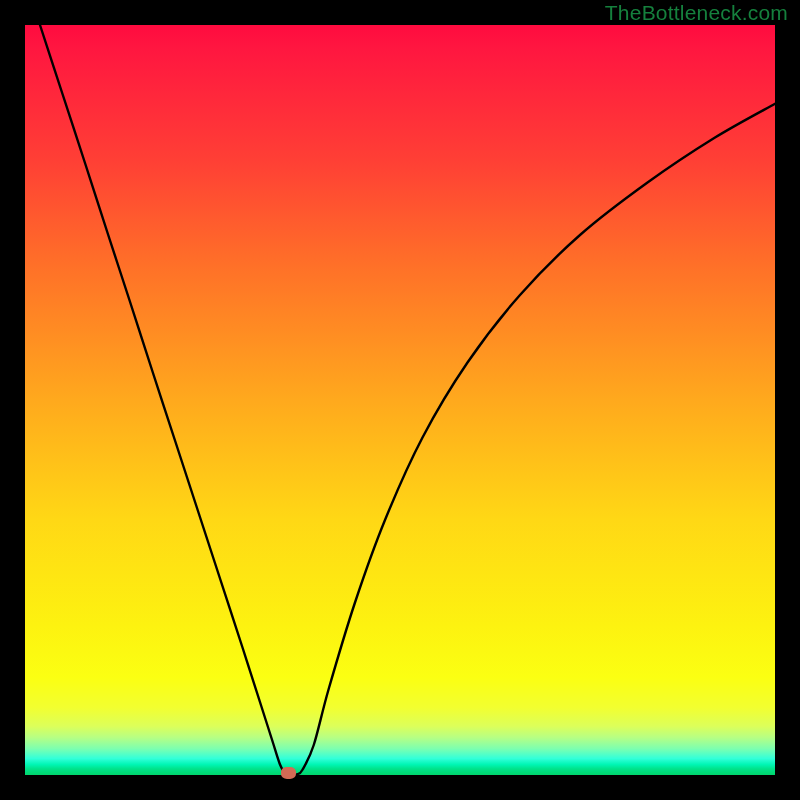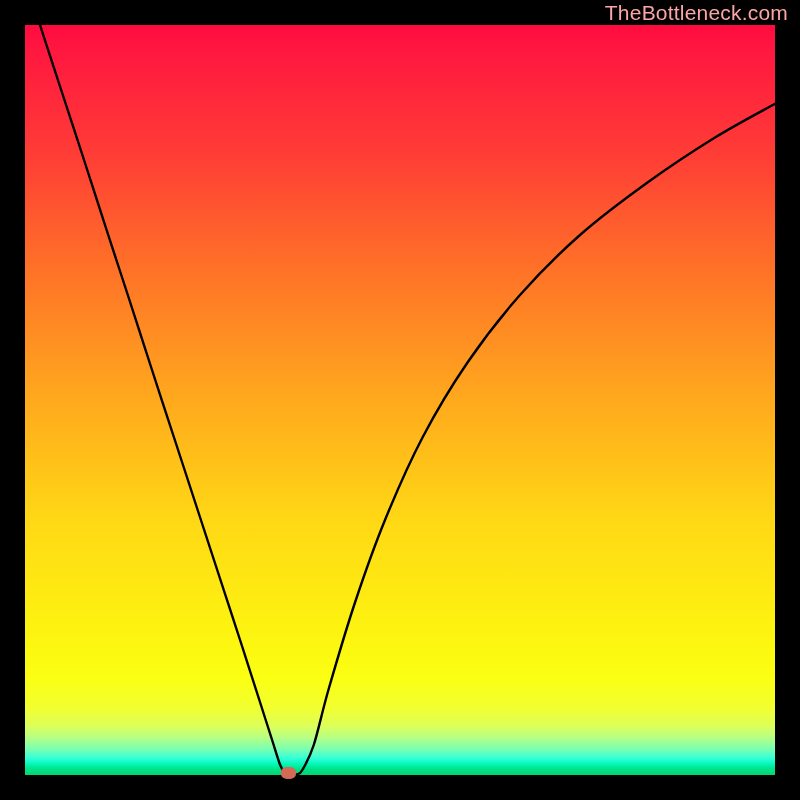--- a/index.html
+++ b/index.html
@@ -37,21 +37,21 @@
     left: 0; top: 0;
     width: 750px;
     height: 750px;
     overflow: visible;
   }
 
   .watermark {
     position: absolute;
     top: 1px;
     right: 12px;
-    color: #fca5a5;
+    color: #15803d;
     font-size: 21px;
     font-weight: 400;
     letter-spacing: 0.2px;
   }
 
   .marker {
     position: absolute;
     width: 15px;
     height: 12px;
     border-radius: 6px / 5px;

